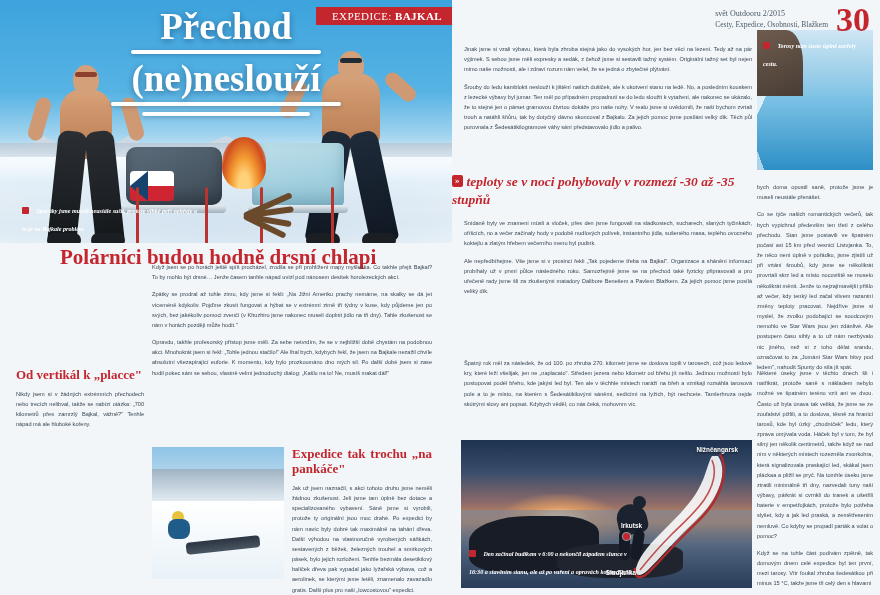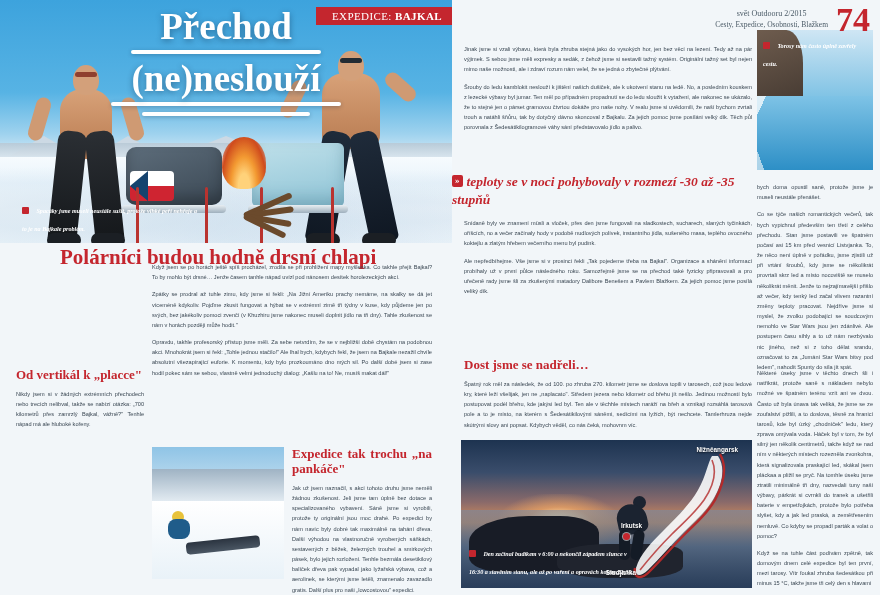--- a/index.html
+++ b/index.html
@@ -82,21 +82,21 @@
 
   .expbox { position:absolute; right:0; top:6px; z-index:7; text-align:right; }
   .exp1 { display:inline-block; background:#c4262e; color:#fff; font-family:"Liberation Serif", serif;
           font-weight:bold; font-size:11px; letter-spacing:.4px; padding:3px 10px 3px 16px; }
   .exp1 em { font-style:normal; font-weight:normal; }
   .exp2 { display:block; background:#c4262e; color:#fff; font-family:"Liberation Serif", serif;
           font-size:8.5px; letter-spacing:.2px; padding:3px 10px 3px 14px; margin-top:2px; }
 
   
   .masthead { position:absolute; right:10px; top:6px; display:flex; align-items:center; gap:8px; z-index:8; }
-  .mh-txt { text-align:center; font-family:"Liberation Serif", serif; color:#4a5a66; line-height:1.35; }
+  .mh-txt { text-align:left; font-family:"Liberation Serif", serif; color:#4a5a66; line-height:1.35; }
   .mh-1 { font-size:8px; }
   .mh-2 { font-size:7.5px; }
   .pagenum { font-family:"Liberation Serif", serif; font-weight:bold; font-size:34px; color:#c4262e; line-height:.8; }
 
   
   .lede-h { position:absolute; left:16px; top:245px; width:430px;
             font-family:"Liberation Serif", serif; font-weight:bold; font-size:21px; color:#c4262e;margin-left:44px; }
 
   .col { position:absolute; font-size:5.6px; line-height:1.82; color:#3a4753; text-align:justify; }
   .col p { margin-bottom:7px; }
@@ -254,21 +254,21 @@
       <em>EXPEDICE:</em>
       <span>BAJKAL</span>
     </div>
   </div>
 
   <div class="masthead">
     <div class="mh-txt">
       <div class="mh-1">svět Outdooru 2/2015</div>
       <div class="mh-2">Cesty, Expedice, Osobnosti, Blažkem</div>
     </div>
-    <div class="pagenum">74</div>
+    <div class="pagenum">30</div>
   </div>
 
   <div class="lede-h">Polárníci budou hodně drsní chlapi</div>
 
 
   <div class="col" style="left:16px; top:368px; width:128px;">
     <div class="sub-h">Od vertikál k „placce"</div>
     <p>Nikdy jsem si v žádných extrémních přechodech nebo trecích nelibval, takže se nabízí otázka: „700 kilometrů přes zamrzlý Bajkal, vážně?" Tenhle nápad má ale hluboké kořeny.</p>
   </div>
 
@@ -301,21 +301,20 @@
   <div class="pullquote">
     <span class="qmark">»</span><span>teploty se v noci pohybovaly v rozmezí -30 až -35 stupňů</span>
   </div>
 
   <div class="col" style="left:464px; top:218px; width:288px;">
     <p>Snídaně byly ve znamení müsli a vloček, přes den jsme fungovali na sladkostech, sucharech, slaných tyčinkách, oříšcích, no a večer začínaly hody v podobě nudlových polívek, instantního jídla, sušeného masa, teplého ovocného koktejlu a zlatým hřebem večerního menu byl pudink.</p>
     <p>Ale nepředbíhejme. Vše jsme si v prosinci řekli „Tak pojedeme třeba na Bajkal". Organizace a shánění informací probíhaly už v první půlce následného roku. Samozřejmě jsme se na přechod také fyzicky připravovali a pro uřečeně rady jsme šli za zkušenými matadory Dalibore Benešem a Pavlem Blažkem. Za jejich pomoc jsme posílá veliký dík.</p>
   </div>
 
   <div class="col" style="left:464px; top:358px; width:288px;">
-    <div class="sub-h">Dost jsme se nadřeli…</div>
     <p>Špatný rok měl za následek, že od 100. po zhruba 270. kilometr jsme se doslova topili v tarosech, což jsou ledové kry, které leží všelijak, jen ne „naplacato". Středem jezera nebo kilometr od břehu jít nešlo. Jedinou možností bylo postupovat podél břehu, kde jakýsi led byl. Ten ale v těchhle místech naráží na břeh a vznikají rozsáhlá tarosová pole a to je místo, na kterém s Šedesátikilovými sáněmi, sedícími na lyžích, být nechcete. Tamlerhruza nejde skútrými slovy ani popsat. Kdybych věděl, co nás čeká, mohovnm víc.</p>
   </div>
 
   <div class="mapphoto">
     <div class="sunglow"></div>
     <div class="iceplain"></div>
     <div class="rock"></div>
     <div class="rock2"></div>
     <div class="person">
       <div class="p-head"></div>

